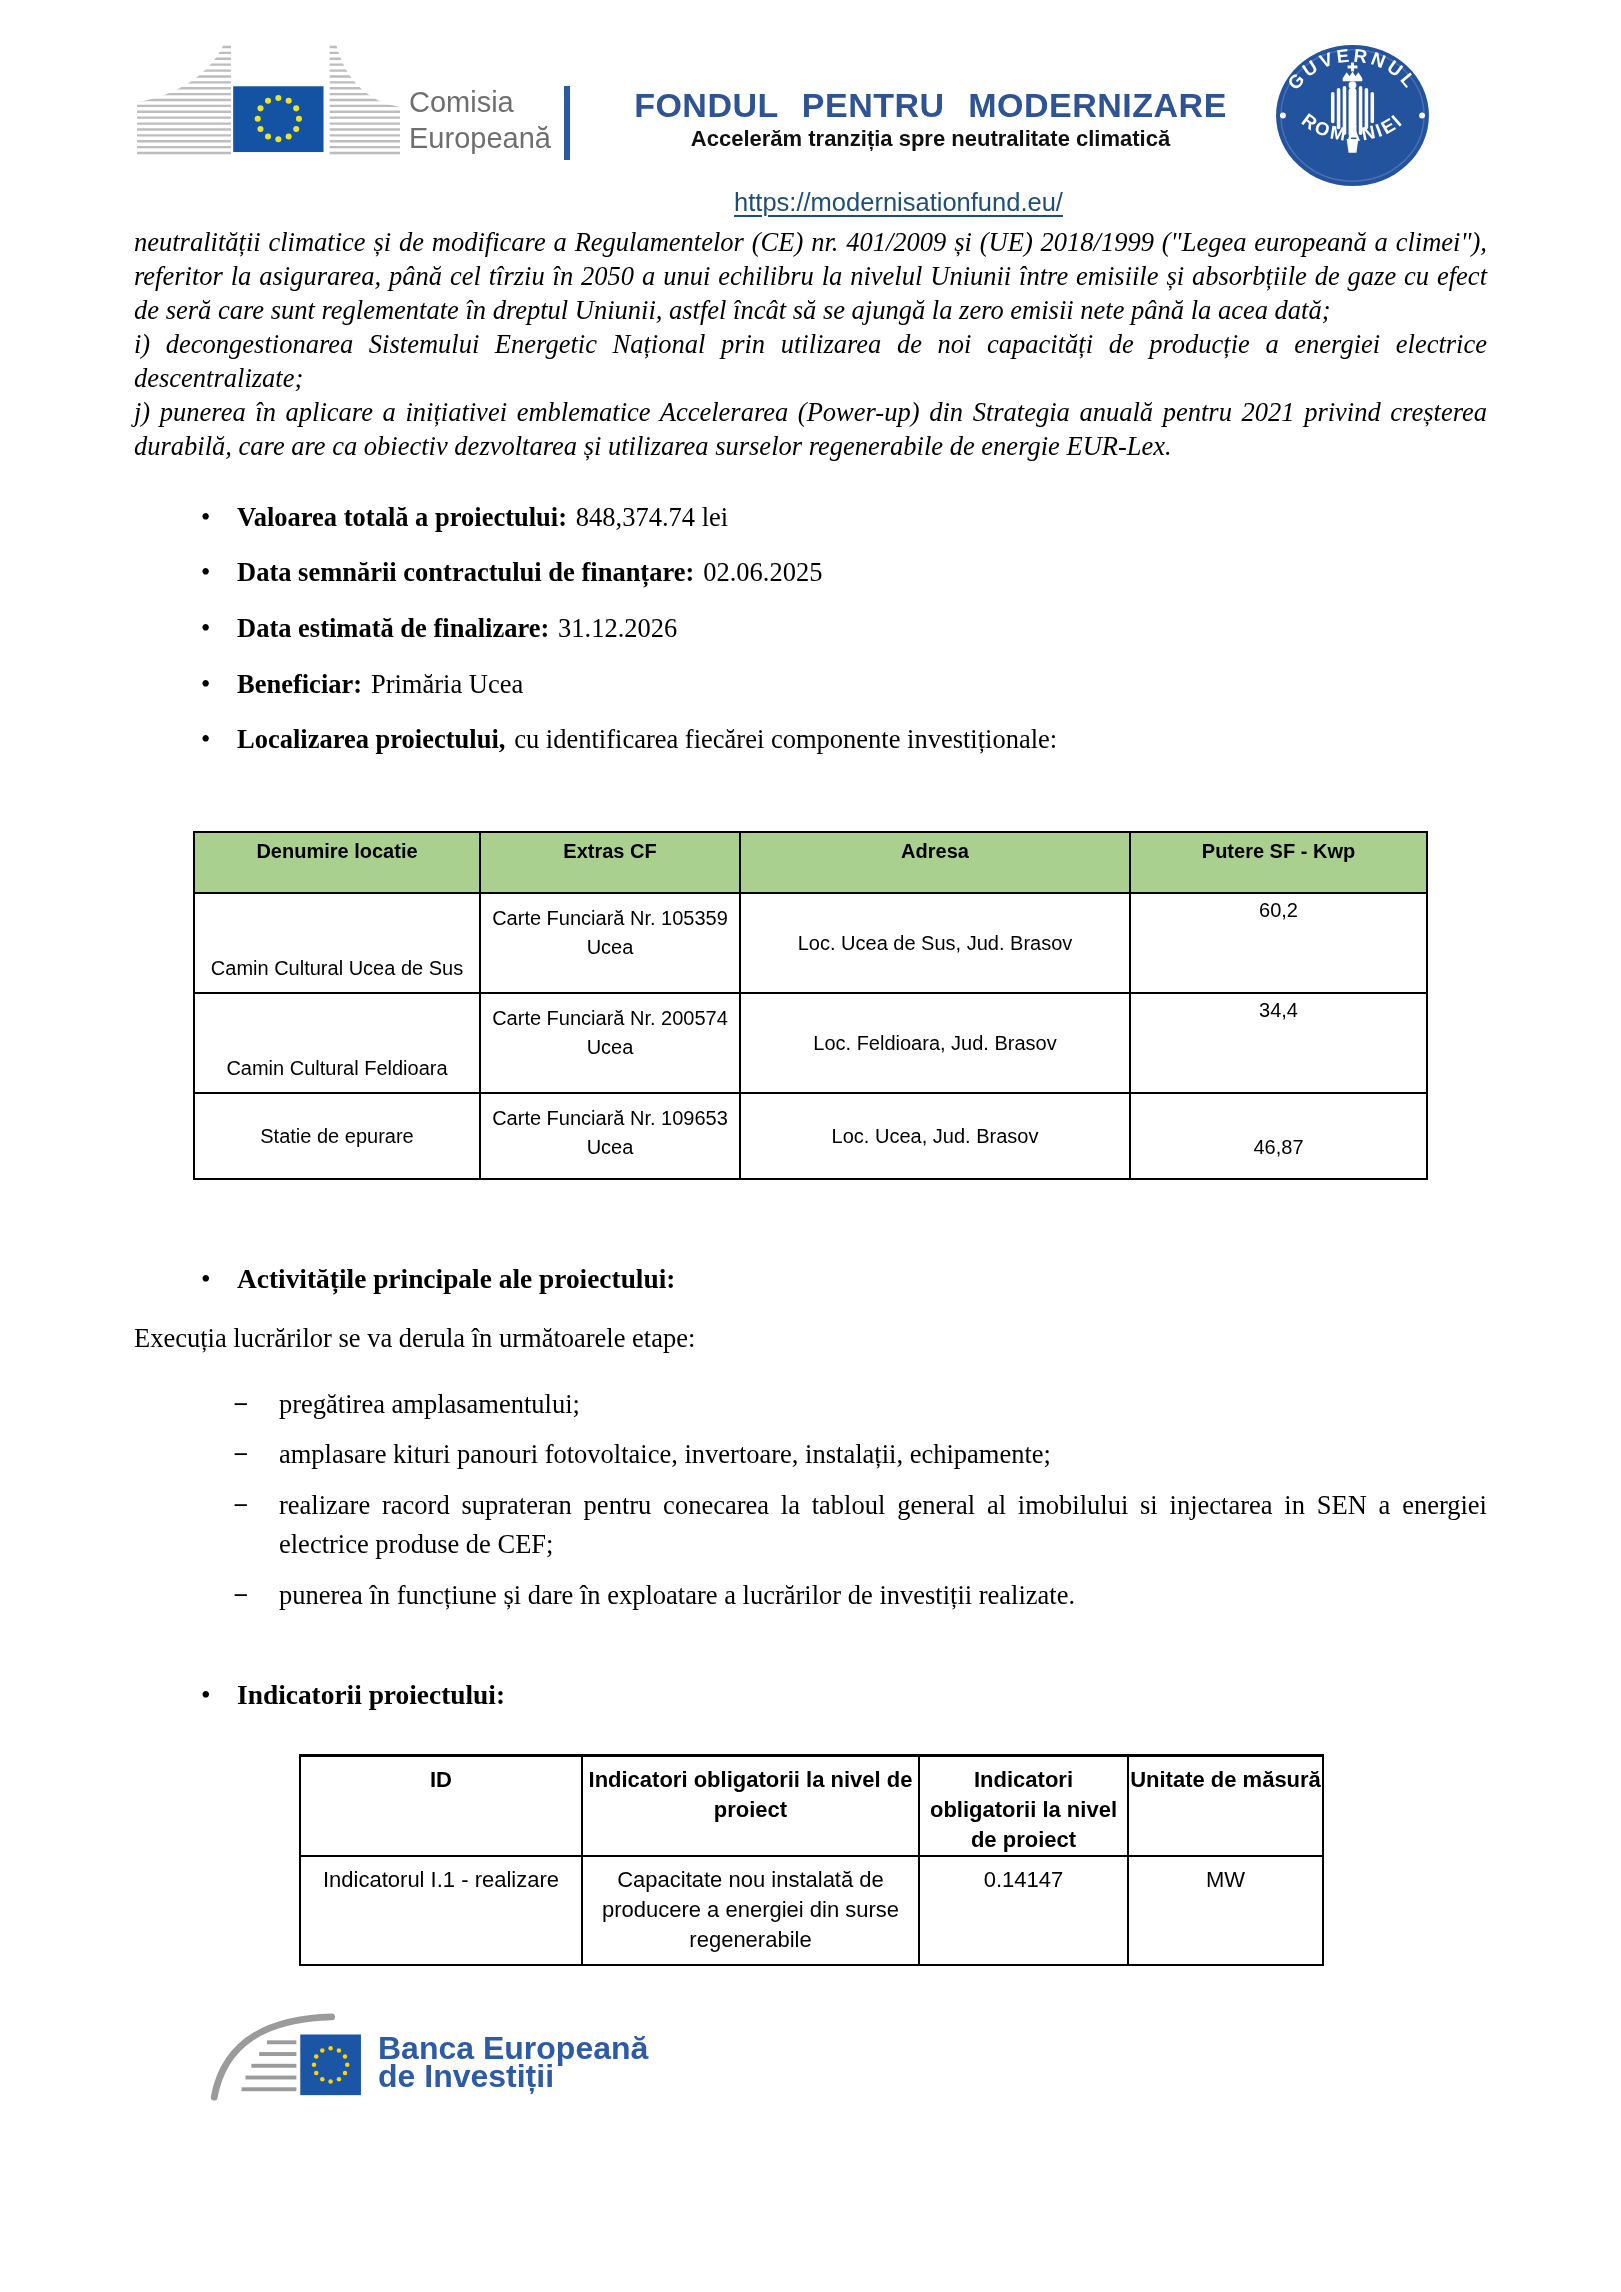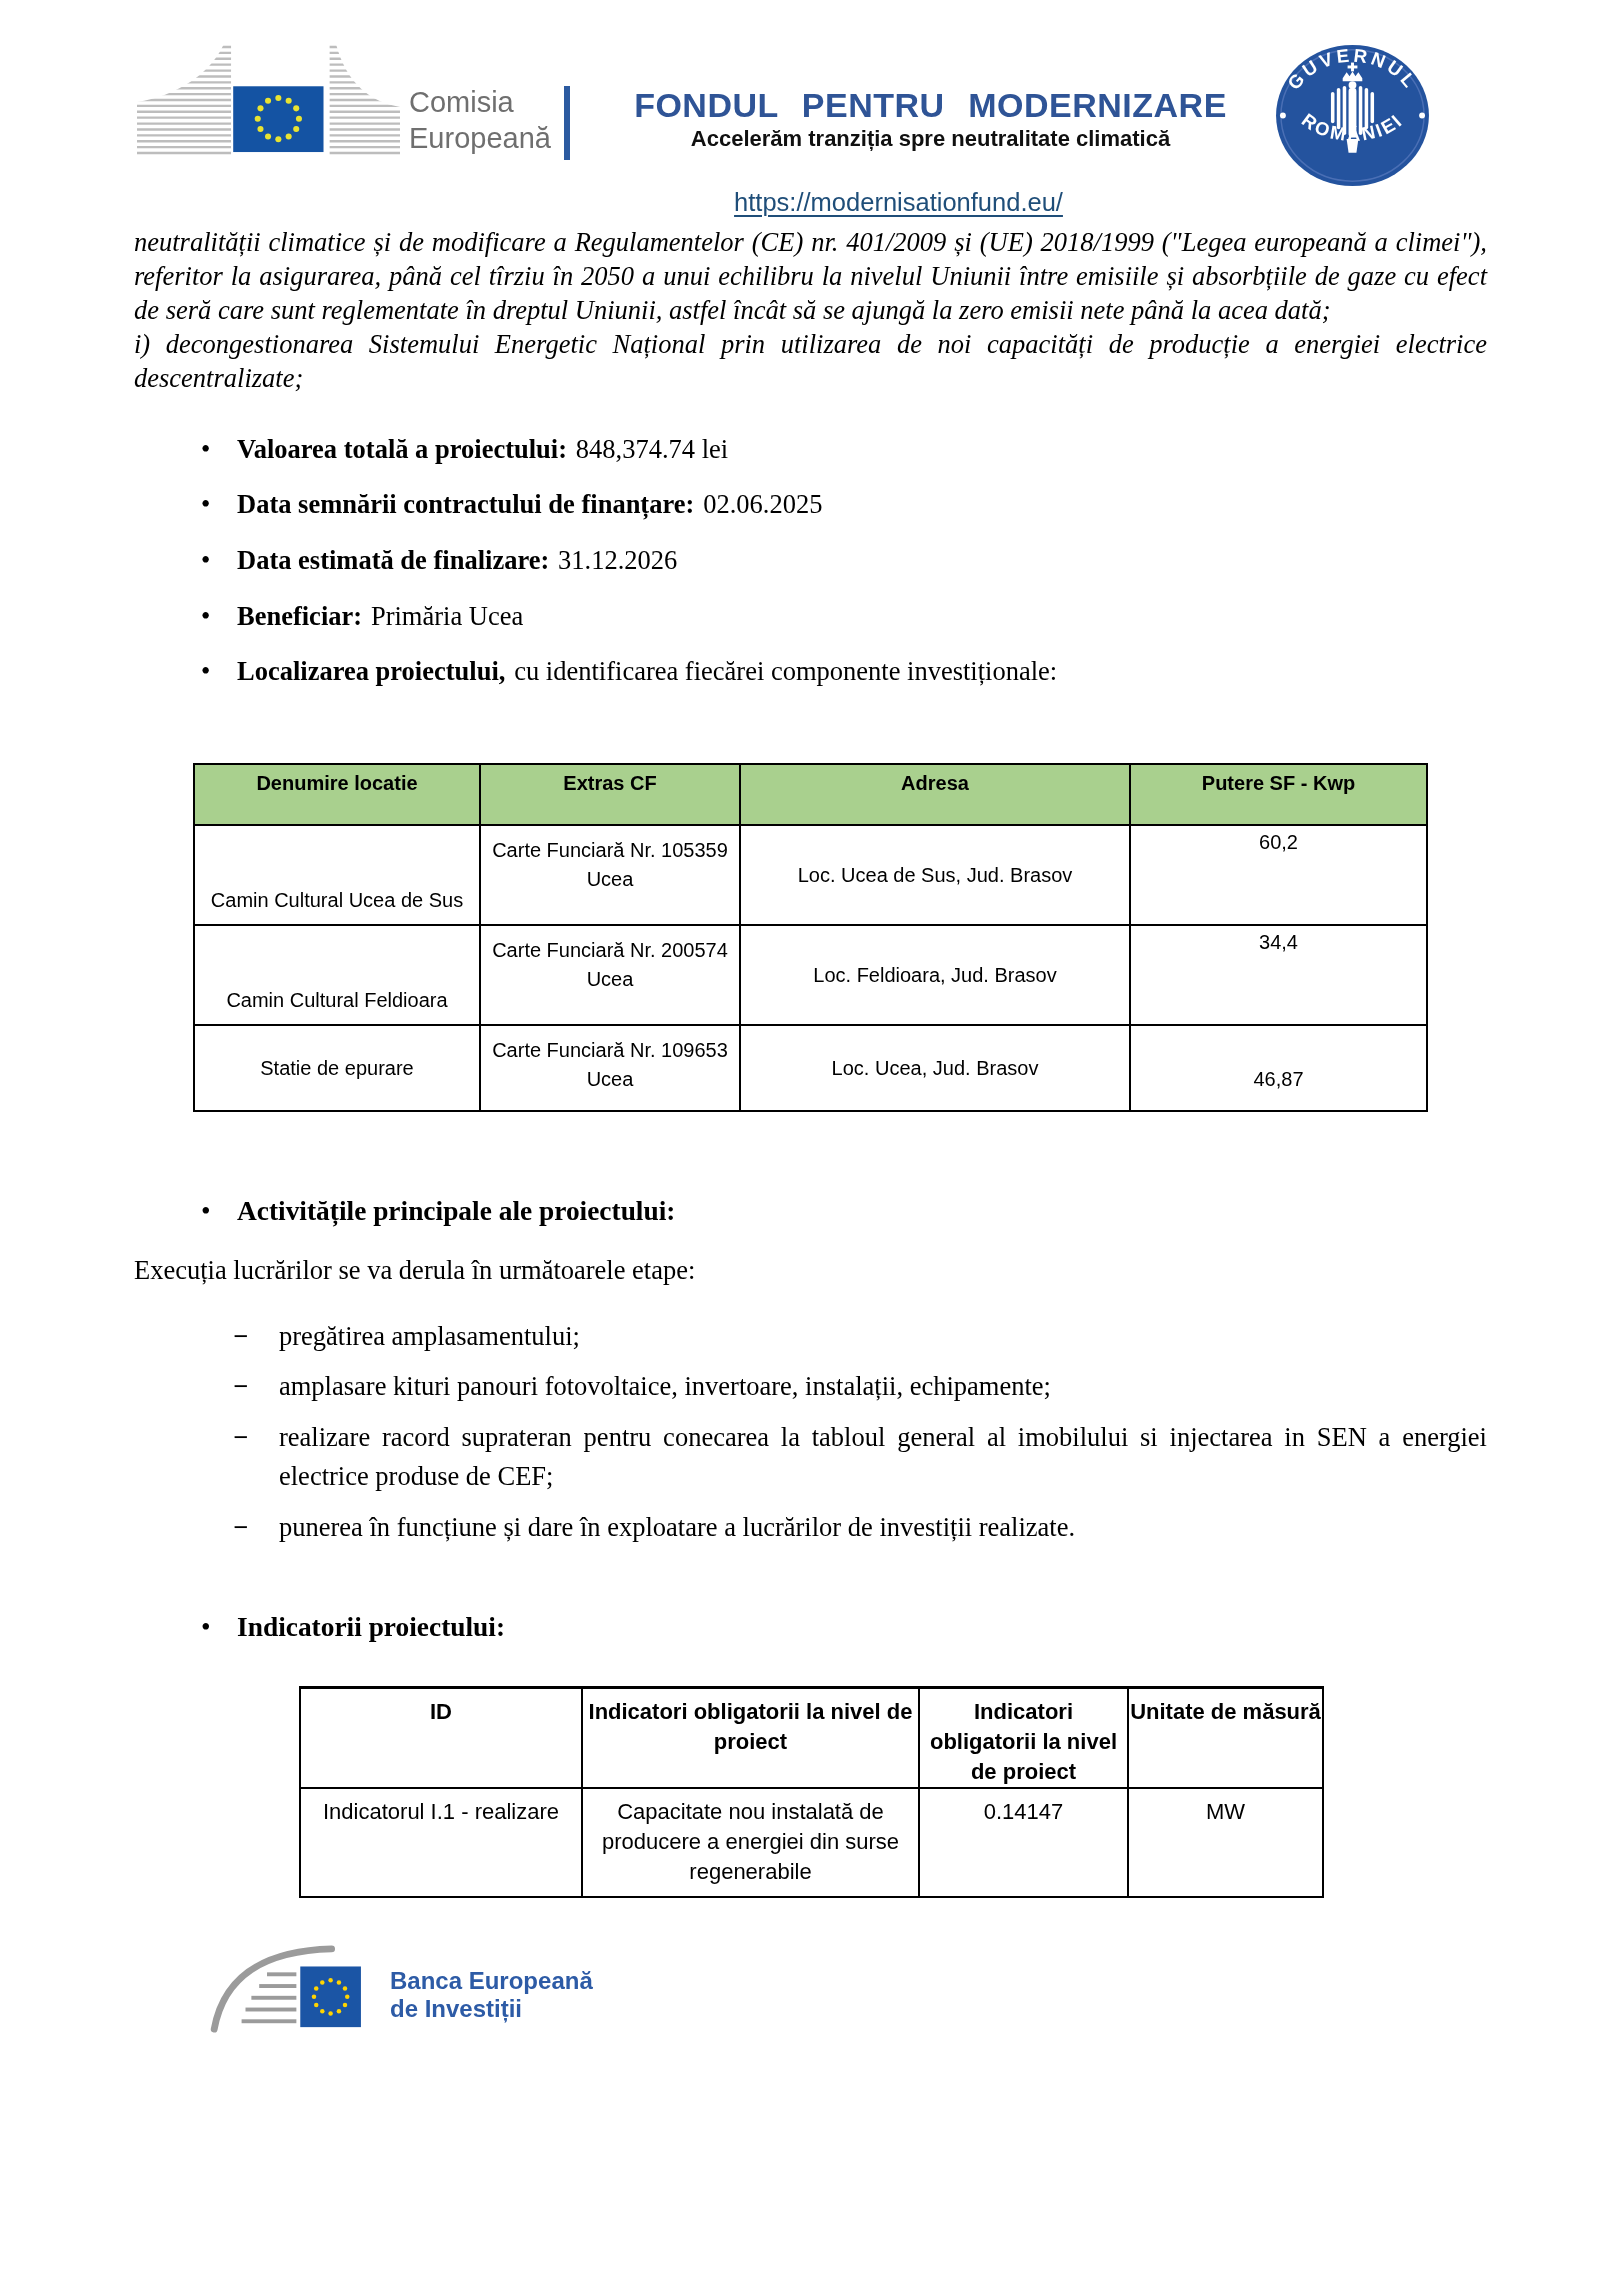--- a/index.html
+++ b/index.html
@@ -100,22 +100,22 @@
     padding-top: 7.8px; line-height: 30px;
   }
   .ind-table th { border-top-width: 3.9px; font-weight: bold; }
   .ind-table thead tr { height: 95px; }
   .ind-table tbody tr { height: 109px; }
 
   
   .eib-logo { display: flex; align-items: center; margin: 45px 0 0 206px; }
   .eib-text {
     font-family: "Liberation Sans", sans-serif;
-    font-size: 24px; font-weight: bold; color: #2d5ba6; line-height: 27.4px;
-    margin-left: 15px; margin-top: 13.7px;
+    font-size: 32px; font-weight: bold; color: #2d5ba6; line-height: 27.4px;
+    margin-left: 3px; margin-top: 13.7px;
   }
 </style>
 </head>
 <body>
 
 <div class="page">
 
   <div class="header">
 
     <div class="ec-logo">
@@ -213,20 +213,21 @@
     </svg>
   </div>
 
   <div class="link-row">
     <a class="site-link">https://modernisationfund.eu/</a>
   </div>
 
   <div class="intro">
     <p>neutralității climatice și de modificare a Regulamentelor (CE) nr. 401/2009 și (UE) 2018/1999 ("Legea europeană a climei"), referitor la asigurarea, până cel tîrziu în 2050 a unui echilibru la nivelul Uniunii între emisiile și absorbțiile de gaze cu efect de seră care sunt reglementate în dreptul Uniunii, astfel încât să se ajungă la zero emisii nete până la acea dată;</p>
     <p>i) decongestionarea Sistemului Energetic Național prin utilizarea de noi capacități de producție a energiei electrice descentralizate;</p>
+    <p>j) punerea în aplicare a inițiativei emblematice Accelerarea (Power-up) din Strategia anuală pentru 2021 privind creșterea durabilă, care are ca obiectiv dezvoltarea și utilizarea surselor regenerabile de energie EUR-Lex.</p>
   </div>
 
 
   <ul class="bullets">
     <li>
       <span class="marker">•</span>
       <span class="b">Valoarea totală a proiectului:</span><span class="val">848,374.74 lei</span>
     </li>
     <li>
       <span class="marker">•</span>

